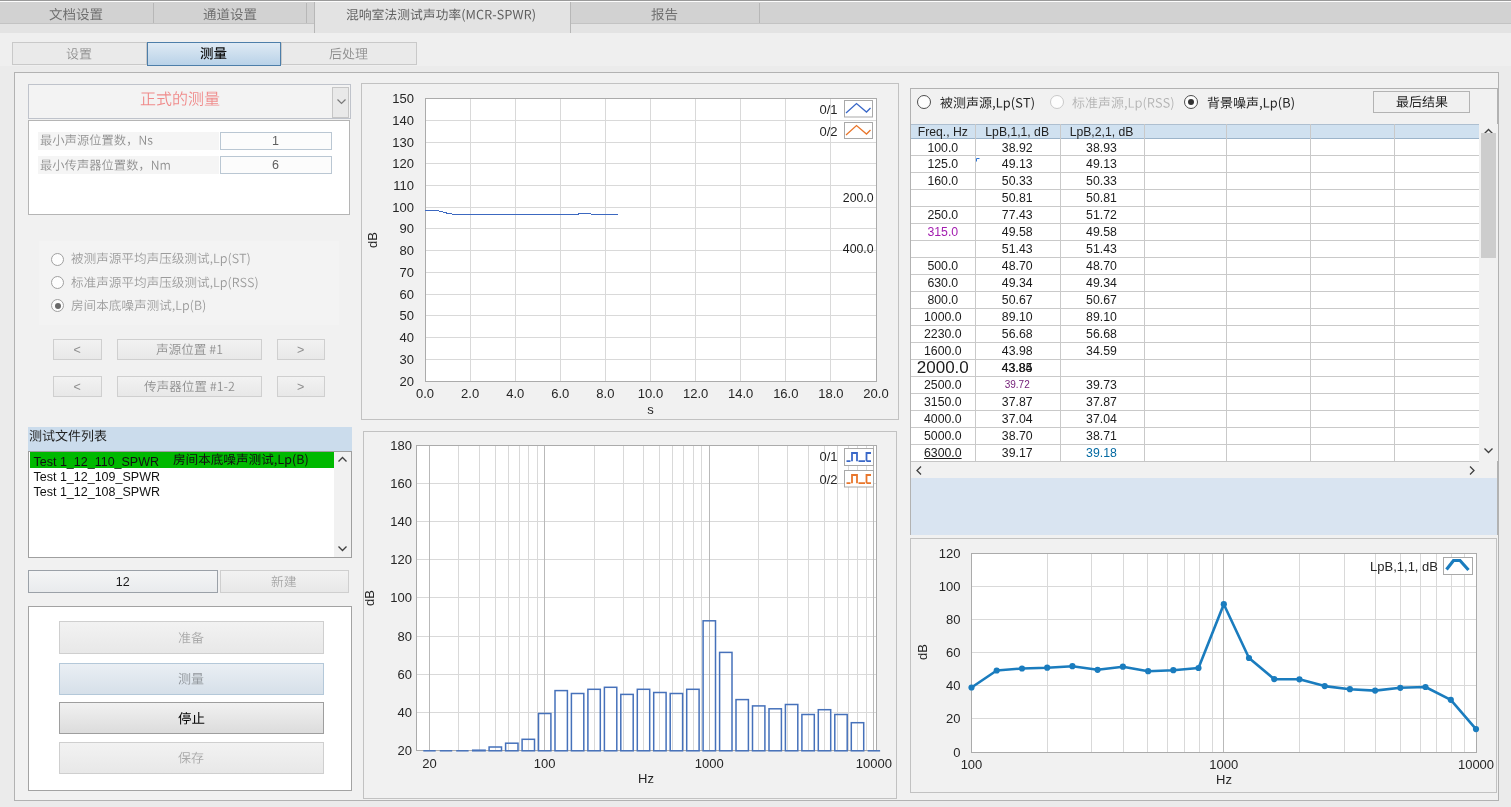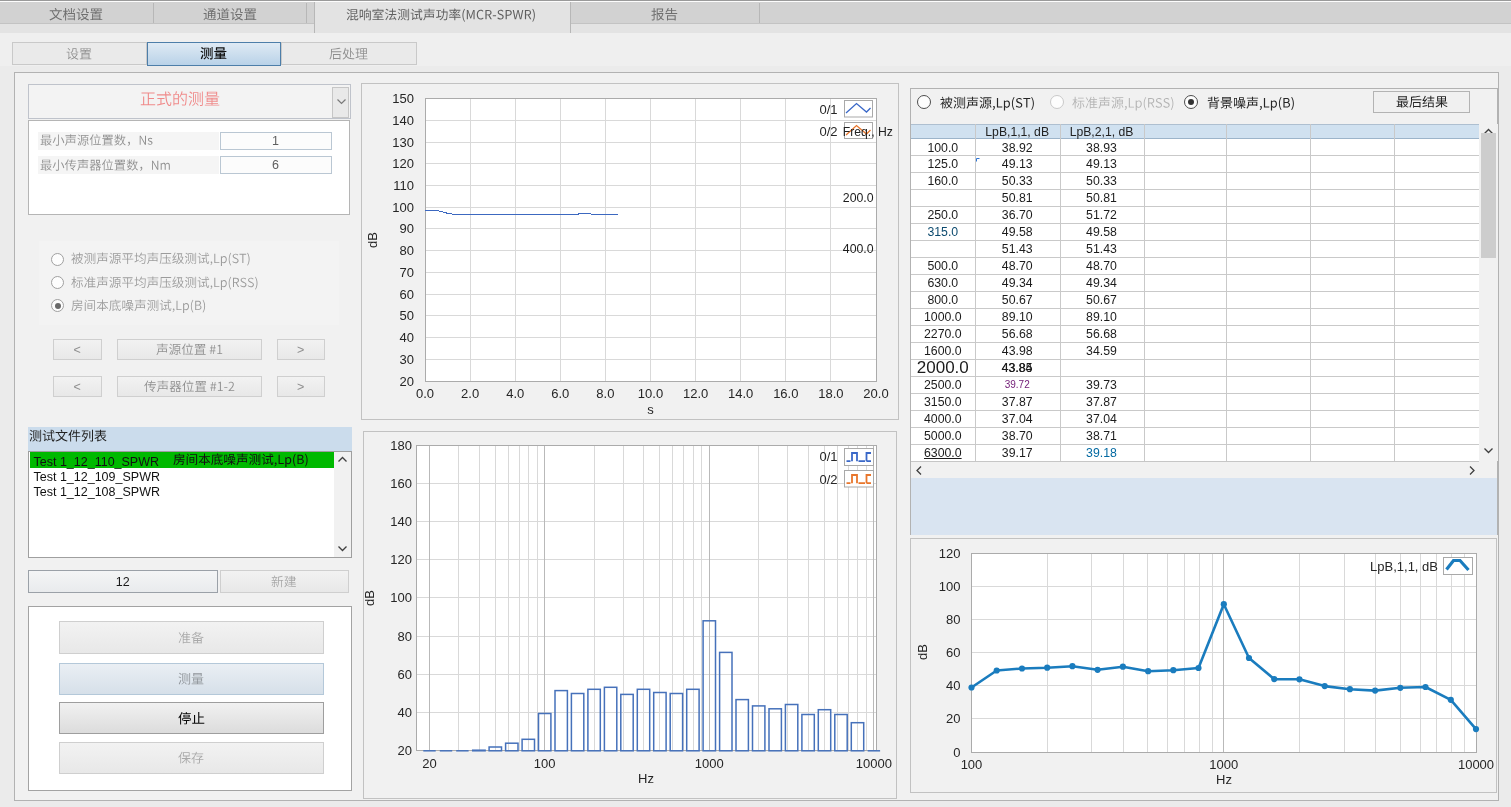--- a/index.html
+++ b/index.html
@@ -314,21 +314,21 @@
   </svg>
 <svg class="ct" style="left:1207.0px;top:90.0px" width="91" height="26" viewBox="0 0 91 26">
     <path fill="#262626" transform="translate(0,17.62)" d="M9.6 -4.9V-3.8H3.5V-4.9ZM2.6 -5.7V1.0H3.5V-1.2H9.6V-0.1C9.6 0.1 9.5 0.2 9.3 0.2C9.1 0.2 8.3 0.2 7.5 0.2C7.7 0.4 7.8 0.8 7.9 1.1C8.9 1.1 9.6 1.0 10.0 0.9C10.4 0.8 10.5 0.5 10.5 -0.0V-5.7ZM3.5 -3.1H9.6V-1.9H3.5ZM4.3 -10.9V-9.8H1.0V-9.0H4.3V-7.8C2.9 -7.6 1.6 -7.4 0.7 -7.3L0.9 -6.4L4.3 -7.1V-6.1H5.3V-10.9ZM7.1 -10.9V-7.5C7.1 -6.5 7.5 -6.2 8.7 -6.2C9.0 -6.2 10.6 -6.2 10.9 -6.2C11.9 -6.2 12.2 -6.6 12.3 -7.8C12.0 -7.9 11.6 -8.0 11.4 -8.2C11.4 -7.2 11.3 -7.1 10.8 -7.1C10.5 -7.1 9.1 -7.1 8.8 -7.1C8.2 -7.1 8.1 -7.1 8.1 -7.5V-8.5C9.4 -8.8 10.8 -9.2 11.8 -9.6L11.1 -10.3C10.4 -10.0 9.2 -9.6 8.1 -9.3V-10.9Z M16.1 -8.3H22.8V-7.5H16.1ZM16.1 -9.8H22.8V-9.0H16.1ZM16.4 -3.8H22.6V-2.5H16.4ZM21.1 -0.9C22.3 -0.4 23.8 0.3 24.5 0.9L25.2 0.2C24.4 -0.3 22.9 -1.0 21.7 -1.4ZM16.8 -1.5C16.0 -0.9 14.7 -0.3 13.6 0.1C13.8 0.3 14.1 0.6 14.3 0.8C15.4 0.4 16.8 -0.4 17.7 -1.1ZM18.6 -6.6C18.8 -6.4 18.9 -6.2 19.0 -6.0H13.7V-5.2H25.2V-6.0H20.1C19.9 -6.3 19.7 -6.6 19.5 -6.8H23.8V-10.5H15.2V-6.8H19.3ZM15.5 -4.5V-1.8H19.0V0.1C19.0 0.2 19.0 0.3 18.8 0.3C18.6 0.3 18.0 0.3 17.3 0.3C17.4 0.5 17.6 0.8 17.6 1.0C18.5 1.0 19.1 1.0 19.5 0.9C19.9 0.8 20.0 0.6 20.0 0.1V-1.8H23.5V-4.5Z M32.9 -9.6H35.9V-8.3H32.9ZM32.0 -10.4V-7.5H36.8V-10.4ZM31.5 -6.2H33.2V-4.8H31.5ZM35.5 -6.2H37.3V-4.8H35.5ZM27.0 -9.7V-1.1H27.8V-2.1H30.0V-9.7ZM27.8 -8.8H29.2V-3.1H27.8ZM33.9 -4.0V-3.0H30.4V-2.2H33.3C32.4 -1.3 31.0 -0.4 29.6 -0.0C29.8 0.2 30.1 0.5 30.2 0.8C31.5 0.3 32.9 -0.6 33.9 -1.7V1.1H34.8V-1.8C35.6 -0.8 36.8 0.2 37.9 0.6C38.1 0.4 38.4 0.1 38.6 -0.1C37.4 -0.5 36.2 -1.3 35.4 -2.2H38.4V-3.0H34.8V-4.0H38.1V-7.0H34.7V-4.0H34.0V-7.0H30.7V-4.0Z M45.0 -10.9V-9.8H39.9V-9.0H45.0V-7.7H40.7V-6.9H50.5V-7.7H46.0V-9.0H51.1V-9.8H46.0V-10.9ZM41.0 -5.8V-4.1C41.0 -2.8 40.8 -0.9 39.4 0.4C39.6 0.6 40.0 0.9 40.1 1.1C41.1 0.2 41.6 -1.0 41.8 -2.2H49.3V-1.5H50.3V-5.8ZM49.3 -3.0H46.0V-5.0H49.3ZM41.9 -3.0C41.9 -3.4 42.0 -3.8 42.0 -4.1V-5.0H45.0V-3.0Z M53.0 2.5C54.1 2.0 54.9 1.0 54.9 -0.2C54.9 -1.1 54.5 -1.6 53.9 -1.6C53.4 -1.6 53.0 -1.3 53.0 -0.8C53.0 -0.3 53.4 0.0 53.8 0.0L54.0 0.0C54.0 0.8 53.5 1.4 52.7 1.8Z M56.9 0.0H62.3V-1.0H58.1V-9.5H56.9Z M63.9 3.0H65.1V0.6L65.0 -0.7C65.7 -0.1 66.3 0.2 67.0 0.2C68.6 0.2 70.0 -1.2 70.0 -3.6C70.0 -5.8 69.1 -7.2 67.2 -7.2C66.4 -7.2 65.6 -6.8 65.0 -6.2H65.0L64.8 -7.1H63.9ZM66.8 -0.8C66.3 -0.8 65.7 -1.0 65.1 -1.6V-5.3C65.7 -5.9 66.4 -6.2 66.9 -6.2C68.3 -6.2 68.8 -5.2 68.8 -3.6C68.8 -1.9 68.0 -0.8 66.8 -0.8Z M73.8 2.5 74.6 2.2C73.4 0.4 72.9 -1.8 72.9 -4.0C72.9 -6.2 73.4 -8.4 74.6 -10.3L73.8 -10.6C72.6 -8.7 71.9 -6.6 71.9 -4.0C71.9 -1.5 72.6 0.6 73.8 2.5Z M76.4 0.0H79.5C81.6 0.0 83.1 -0.9 83.1 -2.8C83.1 -4.1 82.3 -4.8 81.1 -5.1V-5.1C82.0 -5.4 82.5 -6.3 82.5 -7.2C82.5 -8.9 81.2 -9.5 79.3 -9.5H76.4ZM77.6 -5.5V-8.6H79.1C80.6 -8.6 81.4 -8.2 81.4 -7.0C81.4 -6.1 80.7 -5.5 79.1 -5.5ZM77.6 -1.0V-4.5H79.3C81.0 -4.5 81.9 -4.0 81.9 -2.8C81.9 -1.5 80.9 -1.0 79.3 -1.0Z M85.0 2.5C86.2 0.6 86.9 -1.5 86.9 -4.0C86.9 -6.6 86.2 -8.7 85.0 -10.6L84.2 -10.3C85.3 -8.4 85.9 -6.2 85.9 -4.0C85.9 -1.8 85.3 0.4 84.2 2.2Z"></path>
   </svg>
 <div style="position:absolute;left:1372.5px;top:91.0px;width:97.5px;height:21.5px;background:#f0f0f0;border:1px solid #b3b3b3"></div>
 <svg class="ct" style="left:1395.5px;top:89.0px" width="54" height="26" viewBox="0 0 54 26">
     <path fill="#262626" transform="translate(0,17.62)" d="M3.2 -8.3H9.8V-7.3H3.2ZM3.2 -9.8H9.8V-8.9H3.2ZM2.3 -10.5V-6.6H10.8V-10.5ZM5.1 -5.1V-4.2H2.8V-5.1ZM0.6 -0.6 0.7 0.3 5.1 -0.2V1.0H6.1V-0.3L6.8 -0.4V-1.2L6.1 -1.1V-5.1H12.3V-5.9H0.6V-5.1H1.9V-0.7ZM6.6 -4.3V-3.5H7.4L7.1 -3.4C7.5 -2.5 8.0 -1.6 8.7 -0.9C8.0 -0.4 7.2 0.0 6.4 0.3C6.6 0.5 6.8 0.8 6.9 1.0C7.7 0.7 8.6 0.2 9.4 -0.3C10.1 0.3 11.0 0.7 11.9 1.0C12.1 0.8 12.3 0.4 12.5 0.2C11.6 0.0 10.7 -0.4 10.0 -0.9C10.9 -1.8 11.6 -2.8 12.0 -4.1L11.4 -4.3L11.2 -4.3ZM8.0 -3.5H10.8C10.5 -2.7 10.0 -2.0 9.4 -1.5C8.8 -2.0 8.3 -2.7 8.0 -3.5ZM5.1 -3.5V-2.6H2.8V-3.5ZM5.1 -1.8V-1.0L2.8 -0.8V-1.8Z M15.0 -9.8V-6.4C15.0 -4.4 14.8 -1.6 13.4 0.4C13.7 0.5 14.1 0.9 14.2 1.1C15.7 -1.1 16.0 -4.2 16.0 -6.4H25.4V-7.3H16.0V-8.9C18.9 -9.1 22.2 -9.5 24.5 -10.0L23.7 -10.8C21.7 -10.3 18.0 -9.9 15.0 -9.8ZM17.1 -4.5V1.1H18.0V0.4H23.4V1.0H24.5V-4.5ZM18.0 -0.5V-3.6H23.4V-0.5Z M26.5 -0.7 26.6 0.3C27.9 0.0 29.6 -0.3 31.3 -0.7L31.2 -1.6C29.5 -1.3 27.7 -0.9 26.5 -0.7ZM26.7 -5.6C26.9 -5.6 27.2 -5.7 28.9 -5.9C28.3 -5.1 27.8 -4.4 27.5 -4.2C27.1 -3.7 26.8 -3.4 26.5 -3.3C26.6 -3.1 26.8 -2.6 26.8 -2.4C27.1 -2.6 27.6 -2.7 31.2 -3.3C31.2 -3.5 31.2 -3.9 31.2 -4.2L28.3 -3.7C29.3 -4.8 30.4 -6.2 31.2 -7.6L30.3 -8.2C30.1 -7.7 29.8 -7.2 29.5 -6.8L27.8 -6.6C28.5 -7.7 29.3 -9.1 29.9 -10.4L28.9 -10.8C28.4 -9.3 27.4 -7.7 27.1 -7.3C26.9 -6.9 26.6 -6.6 26.4 -6.5C26.5 -6.3 26.7 -5.8 26.7 -5.6ZM34.3 -10.9V-9.2H31.3V-8.2H34.3V-6.2H31.6V-5.3H38.0V-6.2H35.3V-8.2H38.3V-9.2H35.3V-10.9ZM32.0 -4.0V1.0H32.9V0.5H36.7V1.0H37.7V-4.0ZM32.9 -0.4V-3.1H36.7V-0.4Z M41.1 -10.3V-5.1H45.0V-4.0H39.8V-3.1H44.2C43.0 -1.9 41.2 -0.8 39.5 -0.2C39.7 0.0 40.0 0.4 40.1 0.6C41.9 -0.0 43.7 -1.3 45.0 -2.7V1.0H46.0V-2.8C47.3 -1.4 49.2 -0.1 50.9 0.5C51.0 0.3 51.3 -0.1 51.5 -0.3C49.9 -0.8 48.0 -1.9 46.8 -3.1H51.2V-4.0H46.0V-5.1H50.0V-10.3ZM42.1 -7.3H45.0V-6.0H42.1ZM46.0 -7.3H49.0V-6.0H46.0ZM42.1 -9.5H45.0V-8.1H42.1ZM46.0 -9.5H49.0V-8.1H46.0Z"></path>
   </svg>
 <div style="position:absolute;left:910.5px;top:124.0px;width:568.0px;height:336.5px;background:#ffffff"></div>
 <div style="position:absolute;left:910.5px;top:124.0px;width:568.0px;height:14.5px;background:#d0e1f0;border-top:1px solid #aebfd0;border-bottom:1px solid #9cb4ca"></div>
-<div class="tx" style="left:842.8px;top:122.6px;width:200px;text-align:left;font-size:12.2px;color:#222222;">Freq., Hz</div>
+<div class="tx" style="left:842.8px;top:122.6px;width:200px;text-align:center;font-size:12.2px;color:#222222;">Freq., Hz</div>
 <div class="tx" style="left:917.2px;top:122.6px;width:200px;text-align:center;font-size:12.2px;color:#222222;">LpB,1,1, dB</div>
 <div class="tx" style="left:1001.5px;top:122.6px;width:200px;text-align:center;font-size:12.2px;color:#222222;">LpB,2,1, dB</div>
 <svg style="position:absolute;left:910.5px;top:124px" width="568" height="337" viewBox="0 0 568 337">
     <g stroke="#c9c9c9" stroke-width="1" shape-rendering="crispEdges">
       <line x1="0" y1="31.9" x2="568" y2="31.9"></line>
       <line x1="0" y1="48.9" x2="568" y2="48.9"></line>
       <line x1="0" y1="65.8" x2="568" y2="65.8"></line>
       <line x1="0" y1="82.8" x2="568" y2="82.8"></line>
       <line x1="0" y1="99.7" x2="568" y2="99.7"></line>
       <line x1="0" y1="116.7" x2="568" y2="116.7"></line>
@@ -359,41 +359,41 @@
 <div class="tx" style="left:842.8px;top:155.4px;width:200px;text-align:center;font-size:12.3px;color:#1c1c1c;">125.0</div>
 <div class="tx" style="left:917.2px;top:155.4px;width:200px;text-align:center;font-size:12.3px;color:#1c1c1c;">49.13</div>
 <div class="tx" style="left:1001.5px;top:155.4px;width:200px;text-align:center;font-size:12.3px;color:#1c1c1c;">49.13</div>
 <div class="tx" style="left:842.8px;top:172.4px;width:200px;text-align:center;font-size:12.3px;color:#1c1c1c;">160.0</div>
 <div class="tx" style="left:917.2px;top:172.4px;width:200px;text-align:center;font-size:12.3px;color:#1c1c1c;">50.33</div>
 <div class="tx" style="left:1001.5px;top:172.4px;width:200px;text-align:center;font-size:12.3px;color:#1c1c1c;">50.33</div>
 <div class="tx" style="left:842.8px;top:189.3px;width:200px;text-align:left;font-size:12.3px;color:#1c1c1c;">200.0</div>
 <div class="tx" style="left:917.2px;top:189.3px;width:200px;text-align:center;font-size:12.3px;color:#1c1c1c;">50.81</div>
 <div class="tx" style="left:1001.5px;top:189.3px;width:200px;text-align:center;font-size:12.3px;color:#1c1c1c;">50.81</div>
 <div class="tx" style="left:842.8px;top:206.3px;width:200px;text-align:center;font-size:12.3px;color:#1c1c1c;">250.0</div>
-<div class="tx" style="left:917.2px;top:206.3px;width:200px;text-align:center;font-size:12.3px;color:#1c1c1c;">36.70</div>
+<div class="tx" style="left:917.2px;top:206.3px;width:200px;text-align:center;font-size:12.3px;color:#1c1c1c;">77.43</div>
 <div class="tx" style="left:1001.5px;top:206.3px;width:200px;text-align:center;font-size:12.3px;color:#1c1c1c;">51.72</div>
-<div class="tx" style="left:842.8px;top:223.2px;width:200px;text-align:center;font-size:12.3px;color:#0c4a6e;">315.0</div>
+<div class="tx" style="left:842.8px;top:223.2px;width:200px;text-align:center;font-size:12.3px;color:#a21caf;">315.0</div>
 <div class="tx" style="left:917.2px;top:223.2px;width:200px;text-align:center;font-size:12.3px;color:#1c1c1c;">49.58</div>
 <div class="tx" style="left:1001.5px;top:223.2px;width:200px;text-align:center;font-size:12.3px;color:#1c1c1c;">49.58</div>
 <div class="tx" style="left:842.8px;top:240.2px;width:200px;font-size:12.3px;color:#1c1c1c;">400.0</div>
 <div class="tx" style="left:917.2px;top:240.2px;width:200px;text-align:center;font-size:12.3px;color:#1c1c1c;">51.43</div>
 <div class="tx" style="left:1001.5px;top:240.2px;width:200px;text-align:center;font-size:12.3px;color:#1c1c1c;">51.43</div>
 <div class="tx" style="left:842.8px;top:257.1px;width:200px;text-align:center;font-size:12.3px;color:#1c1c1c;">500.0</div>
 <div class="tx" style="left:917.2px;top:257.1px;width:200px;text-align:center;font-size:12.3px;color:#1c1c1c;">48.70</div>
 <div class="tx" style="left:1001.5px;top:257.1px;width:200px;text-align:center;font-size:12.3px;color:#1c1c1c;">48.70</div>
 <div class="tx" style="left:842.8px;top:274.0px;width:200px;text-align:center;font-size:12.3px;color:#1c1c1c;">630.0</div>
 <div class="tx" style="left:917.2px;top:274.0px;width:200px;text-align:center;font-size:12.3px;color:#1c1c1c;">49.34</div>
 <div class="tx" style="left:1001.5px;top:274.0px;width:200px;text-align:center;font-size:12.3px;color:#1c1c1c;">49.34</div>
 <div class="tx" style="left:842.8px;top:291.0px;width:200px;text-align:center;font-size:12.3px;color:#1c1c1c;">800.0</div>
 <div class="tx" style="left:917.2px;top:291.0px;width:200px;text-align:center;font-size:12.3px;color:#1c1c1c;">50.67</div>
 <div class="tx" style="left:1001.5px;top:291.0px;width:200px;text-align:center;font-size:12.3px;color:#1c1c1c;">50.67</div>
 <div class="tx" style="left:842.8px;top:307.9px;width:200px;text-align:center;font-size:12.3px;color:#1c1c1c;">1000.0</div>
 <div class="tx" style="left:917.2px;top:307.9px;width:200px;text-align:center;font-size:12.3px;color:#1c1c1c;">89.10</div>
 <div class="tx" style="left:1001.5px;top:307.9px;width:200px;text-align:center;font-size:12.3px;color:#1c1c1c;">89.10</div>
-<div class="tx" style="left:842.8px;top:324.9px;width:200px;text-align:center;font-size:12.3px;color:#1c1c1c;">2270.0</div>
+<div class="tx" style="left:842.8px;top:324.9px;width:200px;text-align:center;font-size:12.3px;color:#1c1c1c;">2230.0</div>
 <div class="tx" style="left:917.2px;top:324.9px;width:200px;text-align:center;font-size:12.3px;color:#1c1c1c;">56.68</div>
 <div class="tx" style="left:1001.5px;top:324.9px;width:200px;text-align:center;font-size:12.3px;color:#1c1c1c;">56.68</div>
 <div class="tx" style="left:842.8px;top:341.8px;width:200px;text-align:center;font-size:12.3px;color:#1c1c1c;">1600.0</div>
 <div class="tx" style="left:917.2px;top:341.8px;width:200px;text-align:center;font-size:12.3px;color:#1c1c1c;">43.98</div>
 <div class="tx" style="left:1001.5px;top:341.8px;width:200px;text-align:center;font-size:12.3px;color:#1c1c1c;">34.59</div>
 <div class="tx" style="left:842.8px;top:358.8px;width:200px;text-align:center;font-size:17px;color:#1c1c1c;">2000.0</div>
 <div class="tx" style="left:917.2px;top:358.8px;width:200px;text-align:center;font-size:12.3px;color:#1c1c1c;">43.85</div>
 <div class="tx" style="left:1001.5px;top:358.8px;width:200px;font-size:12.3px;color:#1c1c1c;">43.84</div>
 <div class="tx" style="left:842.8px;top:375.7px;width:200px;text-align:center;font-size:12.3px;color:#1c1c1c;">2500.0</div>
 <div class="tx" style="left:917.2px;top:376px;width:200px;text-align:center;font-size:10px;color:#701a75;">39.72</div>

